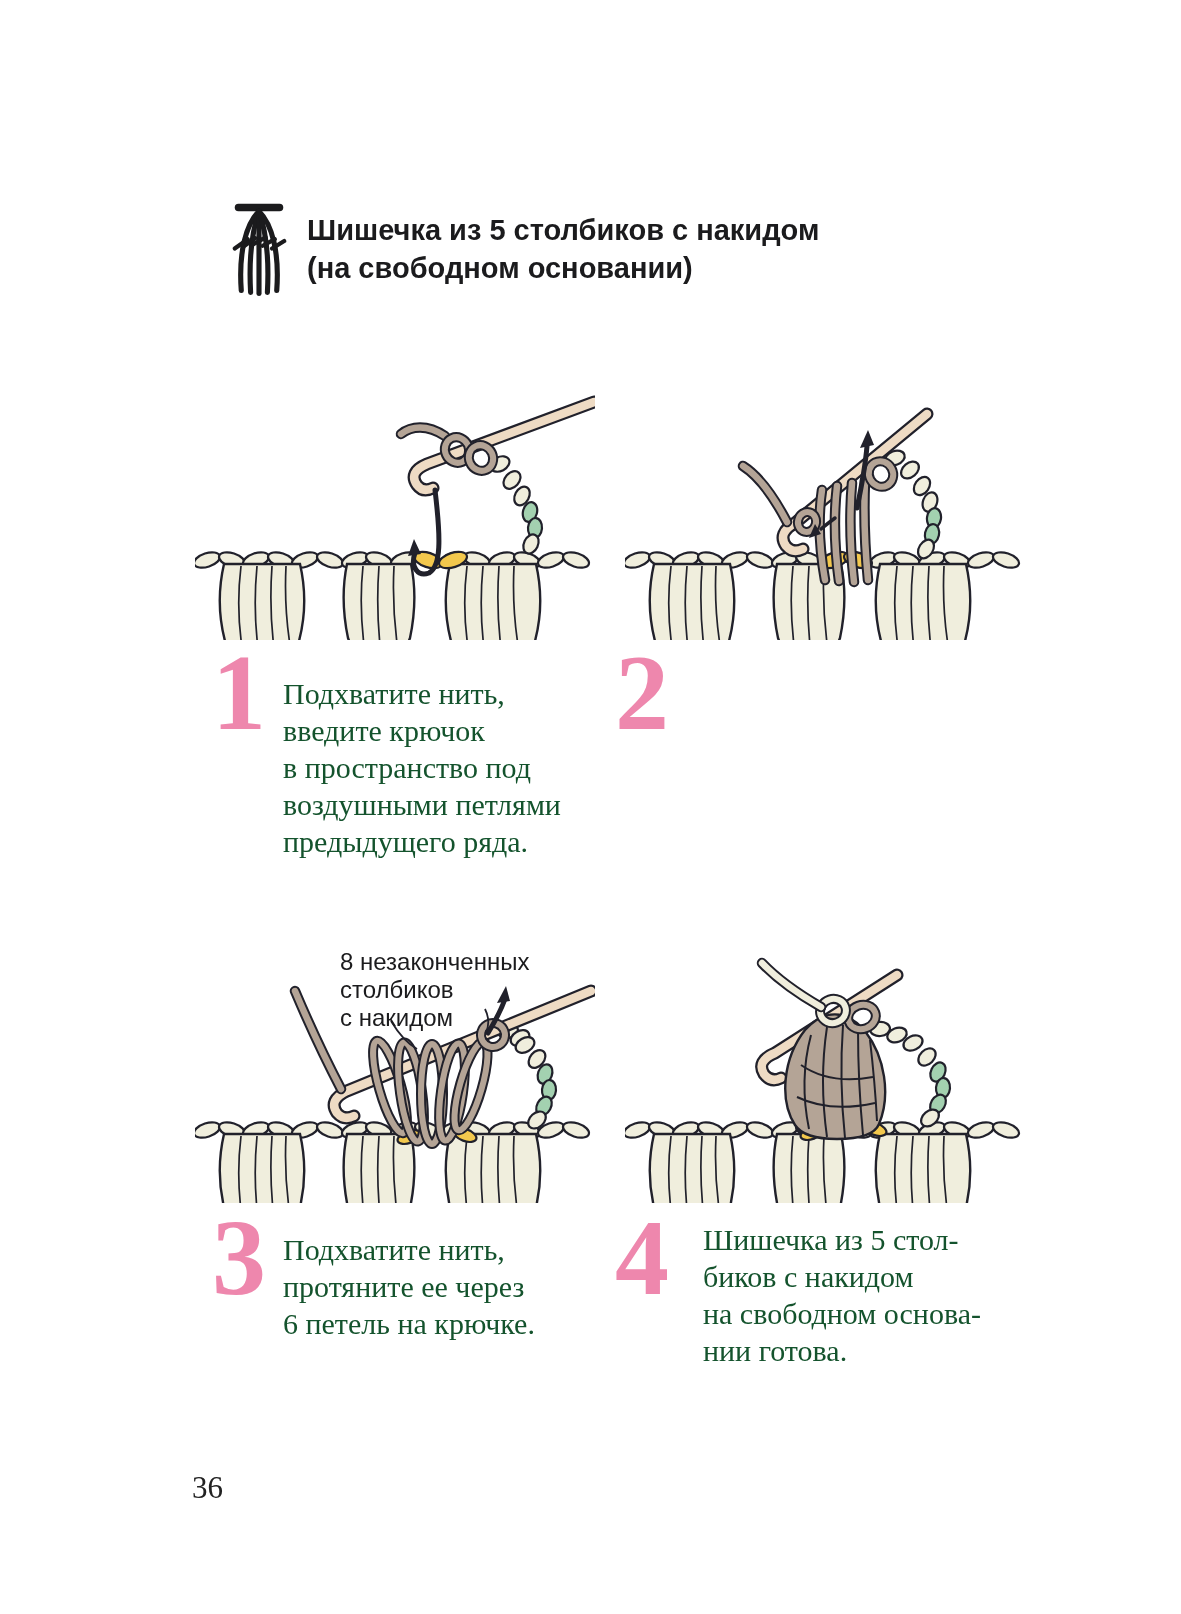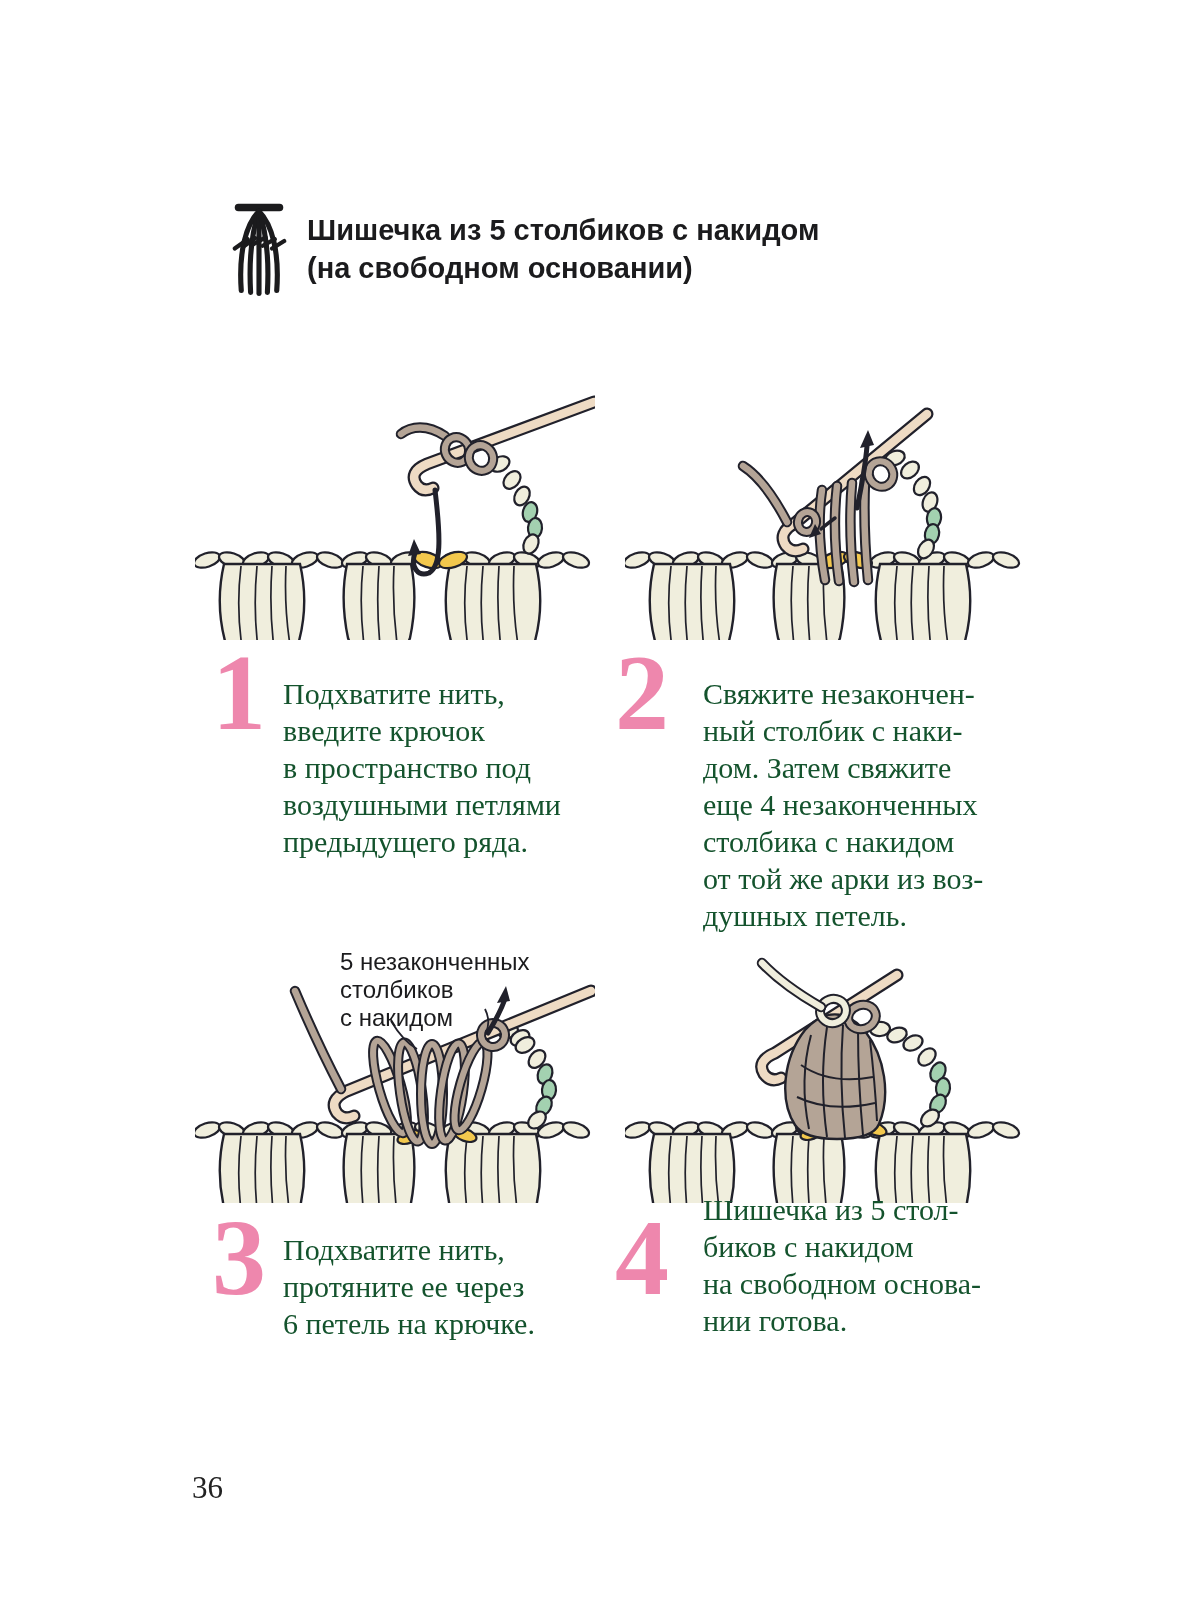--- a/index.html
+++ b/index.html
@@ -16,21 +16,21 @@
   .fig4{left:625px;top:945px;}
   .fig-label{position:absolute;left:340px;top:948px;z-index:3;
              font-family:"Liberation Sans", sans-serif;font-size:24px;line-height:28px;
              color:#1b1b1d;white-space:pre-line;}
   .step-num{position:absolute;width:80px;font-weight:bold;font-size:108px;line-height:1;
             color:#ee87ad;font-family:"Liberation Serif", serif;}
   .step-text{position:absolute;font-size:30px;line-height:37px;white-space:pre-line;color:#14532d;}
   .n1{left:212px;top:639px;} .t1{left:283px;top:675px;width:330px;}
   .n2{left:615px;top:639px;} .t2{left:703px;top:675px;width:330px;}
   .n3{left:212px;top:1204px;} .t3{left:283px;top:1231px;width:320px;}
-  .n4{left:615px;top:1204px;} .t4{left:703px;top:1191px;width:330px;}
+  .n4{left:615px;top:1204px;} .t4{left:703px;top:1221px;width:330px;}
   .page-number{position:absolute;left:192px;top:1470px;font-size:31px;color:#222;text-align:center;}
   
   .link{fill:#f0eedd;stroke:#21212b;stroke-width:2.2;}
   .teal{fill:#a3d1b0;} .yellow{fill:#f3c84d;}
   .blob{fill:#f0eedd;stroke:#21212b;stroke-width:2.4;}
   .il{fill:none;stroke:#21212b;stroke-width:1.7;}
   .o10{fill:none;stroke:#21212b;stroke-width:10.5;stroke-linecap:round;}
   .o13{fill:none;stroke:#21212b;stroke-width:13;stroke-linecap:round;}
   .tan6{fill:none;stroke:#b4a496;stroke-width:6.5;stroke-linecap:round;}
   .beige8{fill:none;stroke:#eedbc4;stroke-width:8.5;stroke-linecap:round;}
@@ -179,21 +179,21 @@
     <g>
       <path class="arrow" d="M232,118 Q240,80 242,56"></path>
       <polygon class="ah" points="235,58 249,55 243,40"></polygon>
     </g>
     <g>
       <path class="arrow-s" d="M210,128 Q202,134 196,139"></path>
       <polygon class="ah" points="184,148 196,144 190,134"></polygon>
     </g>
   </svg>
 
-  <div class="fig-label">5 незаконченных
+  <div class="fig-label">8 незаконченных
 столбиков
 с накидом</div>
 
   <svg class="fig fig3" width="400" height="258" viewBox="0 0 400 258">
     <g>
         <use href="#fabric" y="177"></use>
       </g>
     <g>
       <ellipse class="link yellow" cx="214" cy="192" rx="12" ry="6" transform="rotate(-20 214 192)"></ellipse>
       <ellipse class="link yellow" cx="270" cy="190" rx="12" ry="6" transform="rotate(20 270 190)"></ellipse>
@@ -283,27 +283,20 @@
   </svg>
 
   <div class="step-num n1">1</div>
   <div class="step-text t1">Подхватите нить,
 введите крючок
 в пространство под
 воздушными петлями
 предыдущего ряда.</div>
 
   <div class="step-num n2">2</div>
-  <div class="step-text t2">Свяжите незакончен-
-ный столбик с наки-
-дом. Затем свяжите
-еще 4 незаконченных
-столбика с накидом
-от той же арки из воз-
-душных петель.</div>
 
   <div class="step-num n3">3</div>
   <div class="step-text t3">Подхватите нить,
 протяните ее через
 6 петель на крючке.</div>
 
   <div class="step-num n4">4</div>
   <div class="step-text t4">Шишечка из 5 стол-
 биков с накидом
 на свободном основа-

